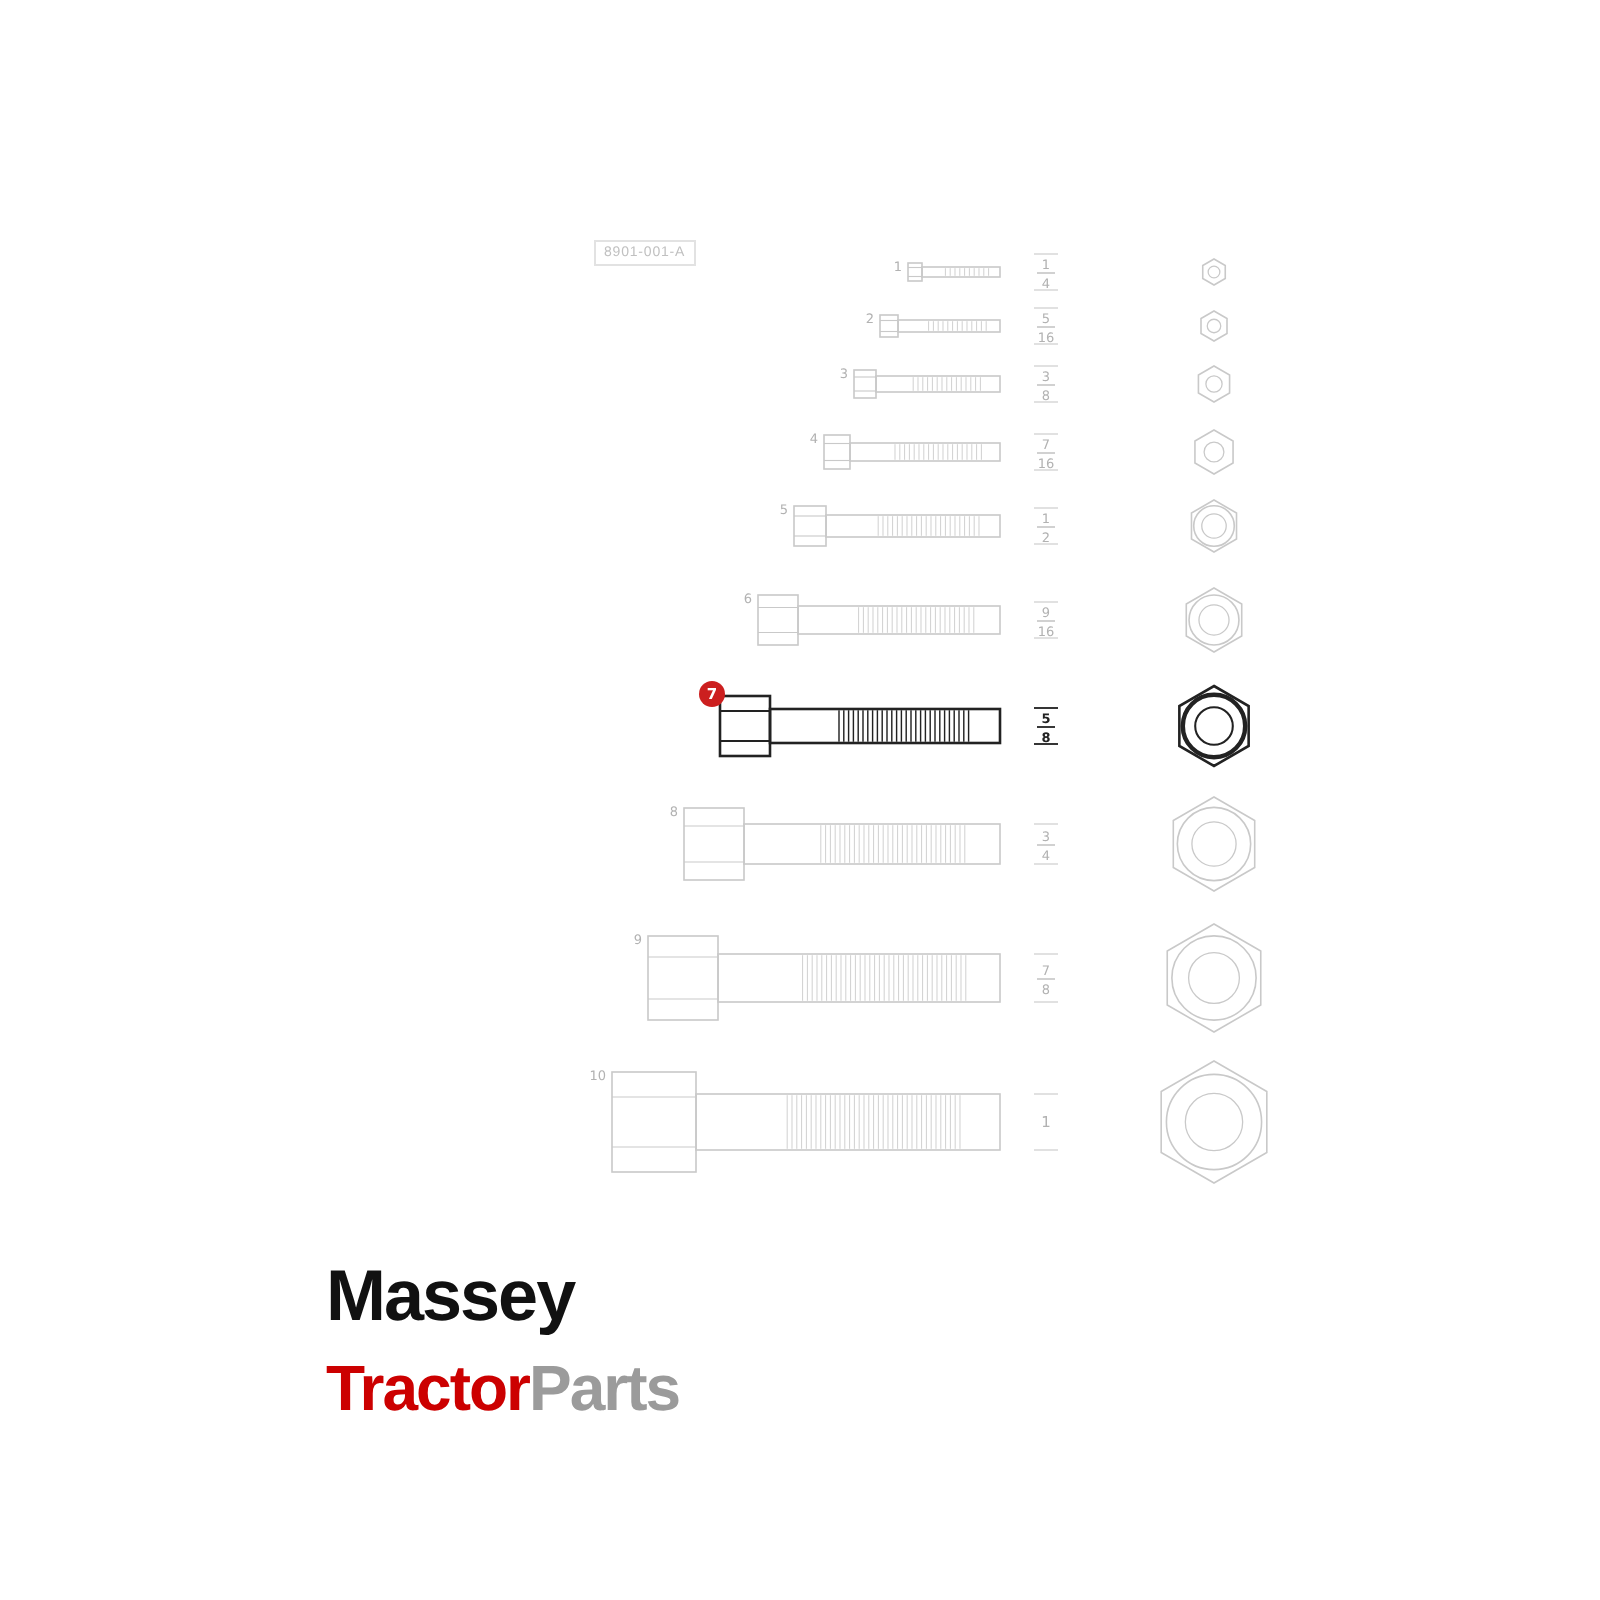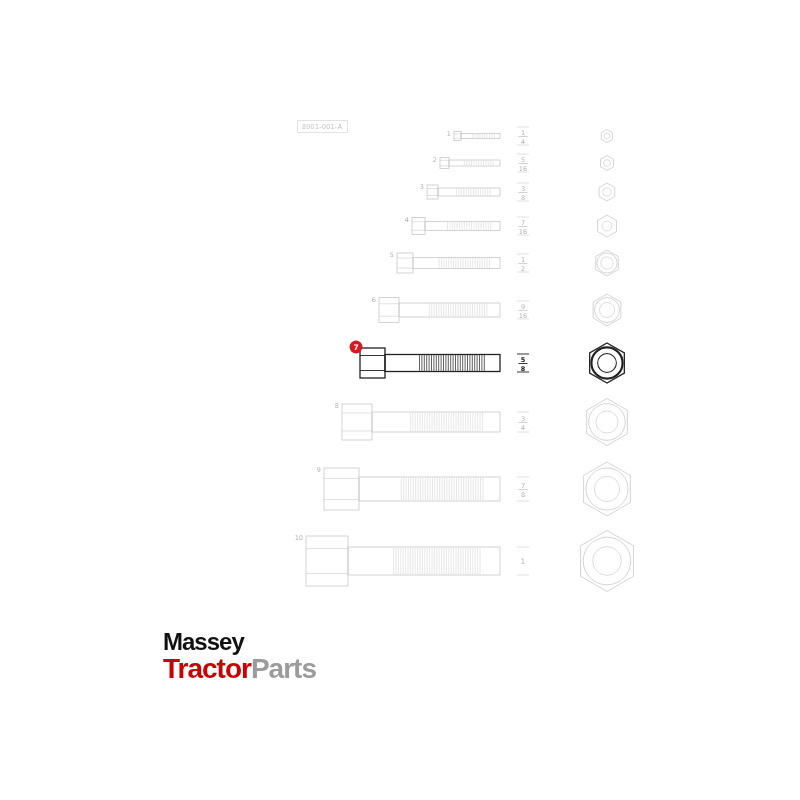--- a/index.html
+++ b/index.html
@@ -6,22 +6,22 @@
   #stage{position:relative;width:800px;height:800px;background:#ffffff;overflow:hidden;
          font-family:"Liberation Sans",sans-serif;}
   #diagram-svg{position:absolute;left:0;top:0;}
   #diagram-svg text{font-family:"DejaVu Sans",sans-serif;}
   .part-number{
     position:absolute;left:297px;top:120px;
     font-size:7px;letter-spacing:.4px;
     border:1px solid #e2e2e2;padding:1px 4px;line-height:9px;
   }
   .logo{position:absolute;left:163px;top:630px;font-weight:700;line-height:1;}
-  .logo-line1{font-size:24px;letter-spacing:-1px;}
-  .logo-line2{font-size:28px;letter-spacing:-1px;margin-top:1px;}
+  .logo-line1{font-size:36px;letter-spacing:-1px;}
+  .logo-line2{font-size:32px;letter-spacing:-1px;margin-top:12px;}
 </style>
 </head>
 <body>
 
 <div id="stage">
 
   <div class="part-number" style="color: rgb(192, 192, 192);">8901-001-A</div>
 
   <svg id="diagram-svg" width="800" height="800" viewBox="0 0 800 800">
       <g>

